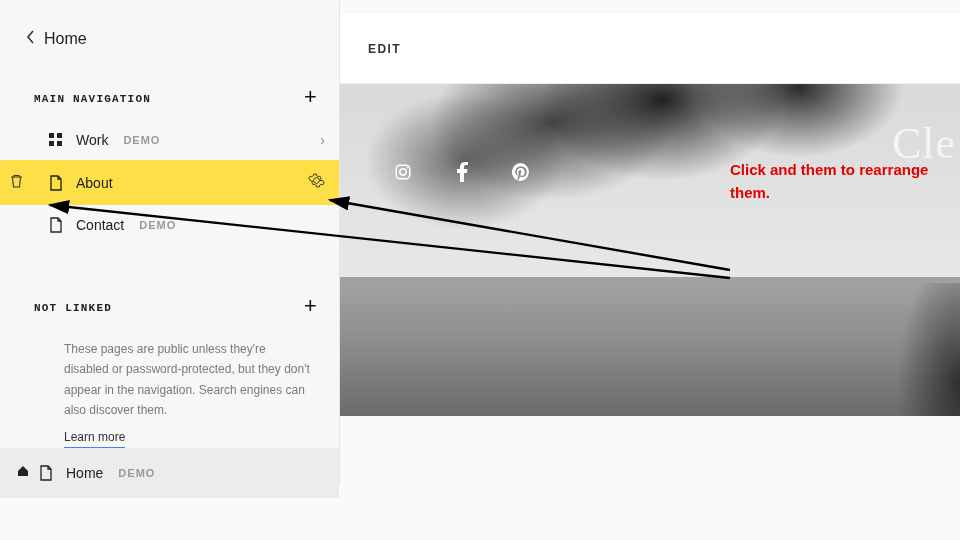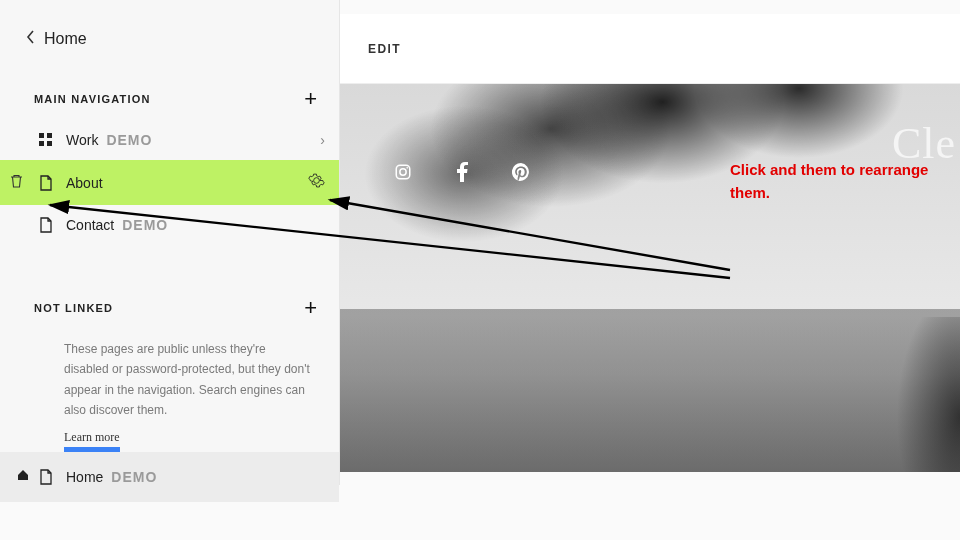--- a/index.html
+++ b/index.html
@@ -5,42 +5,42 @@
   * { box-sizing: border-box; margin: 0; padding: 0; }
   html, body { width: 960px; height: 540px; font-family: -apple-system, BlinkMacSystemFont, "Segoe UI", Helvetica, Arial, sans-serif; overflow: hidden; }
   body { display: flex; background: #fafafa; }
 
   
   .sidebar { width: 340px; height: 485px; background: #f7f7f7; border-right: 1px solid #e6e6e6; position: relative; display: flex; flex-direction: column; }
   .crumb { display: flex; align-items: center; gap: 8px; padding: 30px 26px 22px 26px; cursor: pointer; }
   .crumb .chev { font-size: 16px; color: #333; }
   .crumb .lab { font-size: 16px; color: #222; }
 
-  .section-head { display: flex; align-items: center; justify-content: space-between; padding: 18px 22px 10px 34px; }
+  .section-head { display: flex; align-items: center; justify-content: space-between; padding: 18px 22px 10px 34px; font-family: Liberation Mono, monospace; }
   .section-head .title { font-size: 11px; letter-spacing: 1.2px; font-weight: 700; color: #222; }
   .addbtn { font-size: 22px; line-height: 1; cursor: pointer; color: #111; user-select: none; }
 
-  .row { display: flex; align-items: center; padding: 12px 14px 12px 36px; position: relative; }
-  .row.selected { background: #bef264; }
+  .row { display: flex; align-items: center; padding: 12px 14px 12px 46px; position: relative; }
+  .row.selected { background: #fde047; }
   .row .preicon { width: 20px; display: inline-flex; justify-content: center; color: #222; }
   .row .lbl { font-size: 14px; color: #222; margin-left: 10px; }
-  .row .demo { font-size: 14px; letter-spacing: 1px; font-weight: 700; color: #9a9a9a; margin-left: 8px; }
+  .row .demo { font-size: 11px; letter-spacing: 1px; font-weight: 700; color: #9a9a9a; margin-left: 15px; }
   .row .tail { margin-left: auto; color: #888; font-size: 14px; }
   .row .gear { margin-left: auto; color: #222; cursor: pointer; }
   .row .trash { position: absolute; left: 10px; color: #444; cursor: pointer; }
 
   .help { padding: 10px 28px 0 34px; font-size: 12px; line-height: 1.7; color: #7a7a7a; margin-left: 30px; }
-  .help .learn { display: inline-block; margin-top: 6px; font-size: 12px; color: #333; border-bottom: 5px solid #3b82f6; cursor: pointer; font-family: Liberation Serif, serif; }
+  .help .learn { display: inline-block; margin-top: 6px; font-size: 12px; color: #333; border-bottom: 1px solid #3b82f6; cursor: pointer; }
 
   .bottom { margin-top: auto; }
   .bottom .row { background: #ececec; padding: 16px 14px 16px 16px; }
   .bottom .row .homeico { margin-right: 6px; }
 
   
-  .preview { flex: 1; height: 472px; display: flex; flex-direction: column; }
+  .preview { flex: 1; height: 416px; display: flex; flex-direction: column; }
   .preview-top { background: #fff; height: 70px; display: flex; align-items: center; padding: 0 28px; border-bottom: 1px solid #eee; margin-top: 14px; }
   .editbtn { font-size: 12px; font-weight: 700; letter-spacing: 1.4px; color: #333; cursor: pointer; }
   .hero { flex: 1; position: relative; overflow: hidden; background: linear-gradient(180deg, #d9d9d9 0%, #e8e8e8 60%, #bdbdbd 100%); }
   
   .hero::before { content:""; position:absolute; left:0; top:0; width:100%; height:58%;
     background:
       radial-gradient(160px 110px at 20% 40%, rgba(20,20,20,0.55), transparent 62%),
       radial-gradient(200px 130px at 34% 20%, rgba(15,15,15,0.7), transparent 60%),
       radial-gradient(210px 140px at 52% 8%, rgba(10,10,10,0.85), transparent 58%),
       radial-gradient(180px 120px at 74% 2%, rgba(10,10,10,0.8), transparent 58%);

